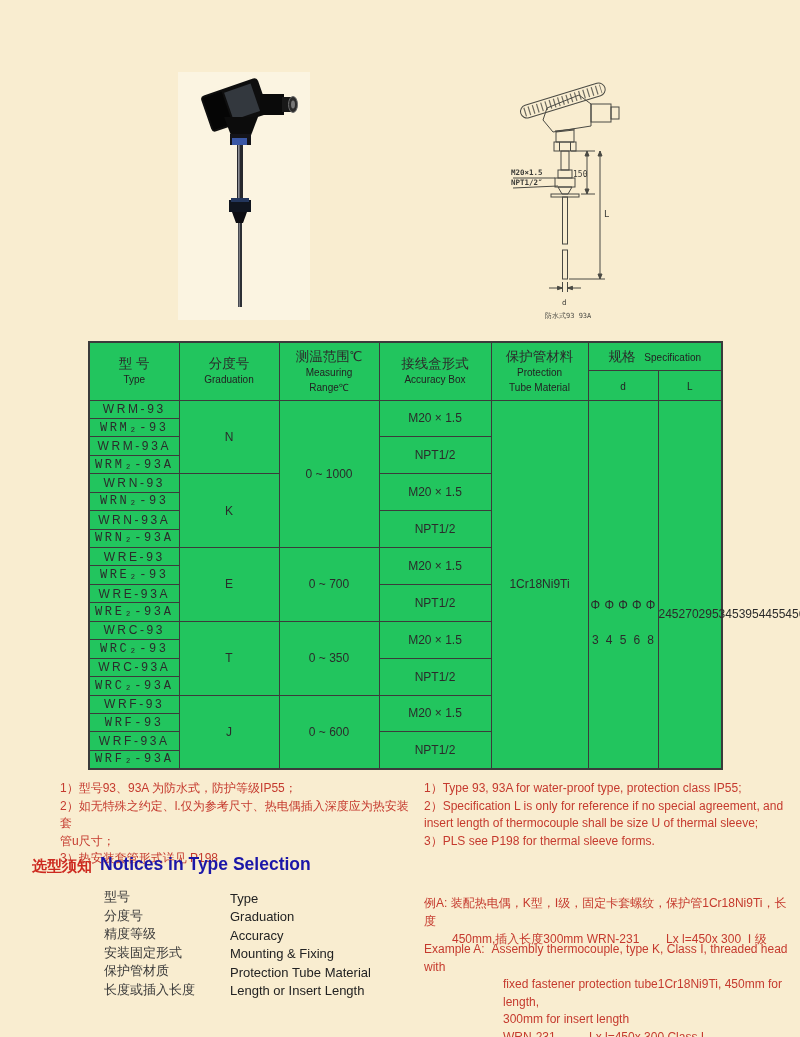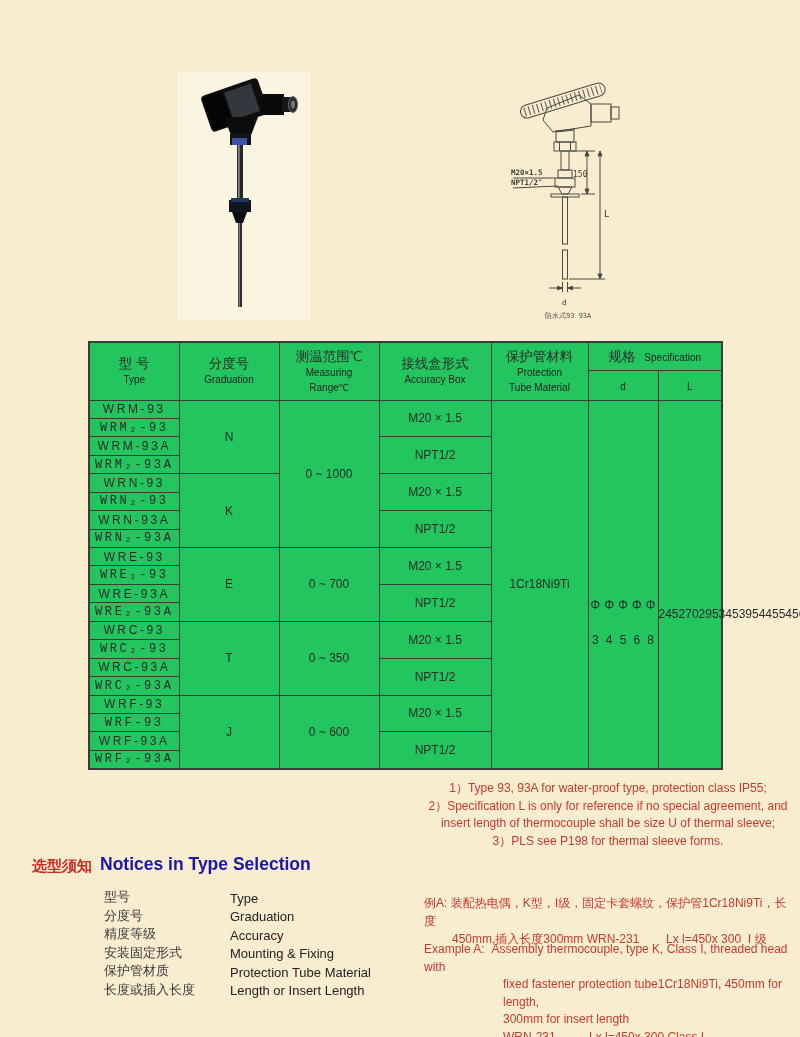--- a/index.html
+++ b/index.html
@@ -27,21 +27,21 @@
   td.type.pb{border-bottom:1px solid #3b3b3b;font-family:Liberation Mono, monospace;}
   .spec-stack{display:flex;flex-direction:row;justify-content:center;align-items:center;}
   .stack-d div{line-height:35px;font-size:12px;}
   .stack-l div{line-height:18px;font-size:12px;}
   .stack-l{padding-top:60px;justify-content:flex-start;}
   .stack-d{padding-top:78px;justify-content:flex-start;}
 
   
   .notes{position:absolute;font-size:12px;line-height:17.5px;color:#c53a2e;}
   #notes-zh{left:60px;top:780px;width:360px;}
-  #notes-en{left:424px;top:780px;width:368px;text-align:center;}
+  #notes-en{left:424px;top:780px;width:368px;}
 
   
   #sel-title-zh{position:absolute;left:32px;top:857px;font-size:15px;font-weight:bold;color:#cd2a20;}
   #sel-title-en{position:absolute;left:100px;top:854px;font-size:17.5px;font-weight:bold;color:#1b16a8;}
   #sel-zh{position:absolute;left:104px;top:888px;font-size:13px;line-height:18.6px;color:#3a3a3a;}
   #sel-en{position:absolute;left:230px;top:890px;font-size:13px;line-height:18.4px;color:#222;}
 
   
   #example-zh{position:absolute;left:424px;top:894px;width:372px;font-size:12px;
               line-height:18px;color:#c53a2e;}
@@ -287,20 +287,26 @@
       <tr>
           <td class="type">WRF-93A</td>
           <td rowspan="2">NPT1/2</td>
         </tr>
       <tr>
           <td class="type pb">WRF₂-93A</td>
         </tr>
     </tbody>
   </table>
 
+  <div id="notes-zh" class="notes">
+    <div>1）型号93、93A 为防水式，防护等级IP55；</div>
+    <div>2）如无特殊之约定、l.仅为参考尺寸、热电偶插入深度应为热安装套</div>
+    <div>管u尺寸；</div>
+    <div>3）热安装套管形式详见 P198</div>
+  </div>
   <div id="notes-en" class="notes">
     <div>1）Type 93, 93A for water-proof type, protection class IP55;</div>
     <div>2）Specification L is only for reference if no special agreement, and</div>
     <div>insert length of thermocouple shall be size U of thermal sleeve;</div>
     <div>3）PLS see P198 for thermal sleeve forms.</div>
   </div>
 
   <div id="sel-title-zh">选型须知</div>
   <div id="sel-title-en">Notices in Type Selection</div>
 

